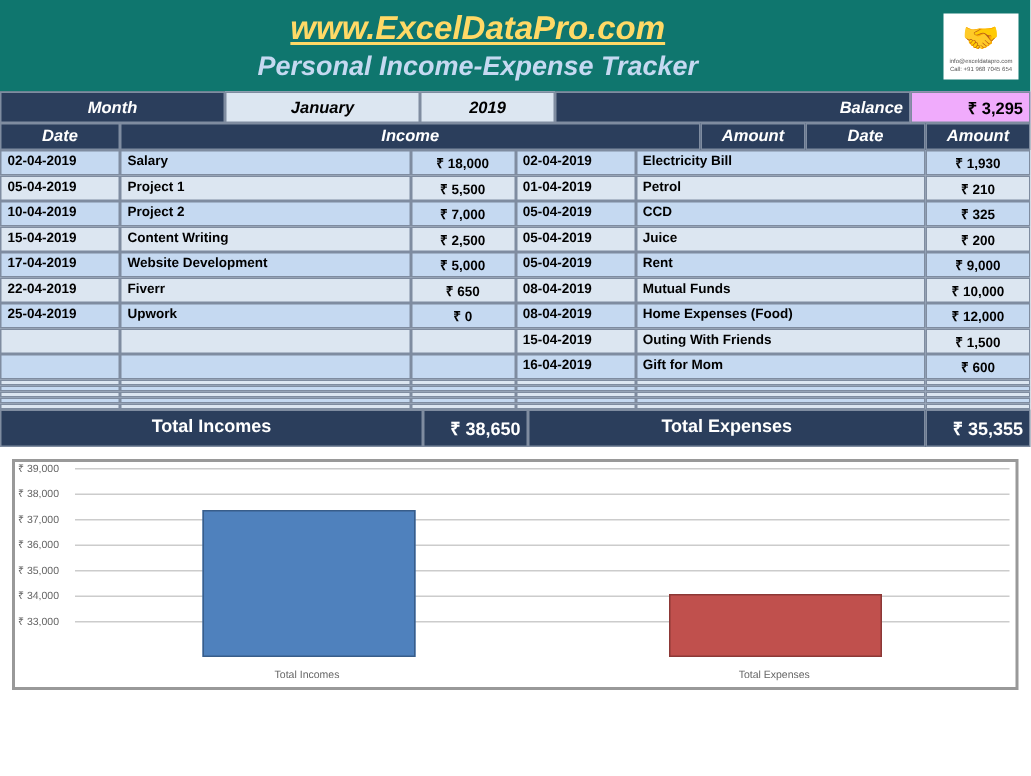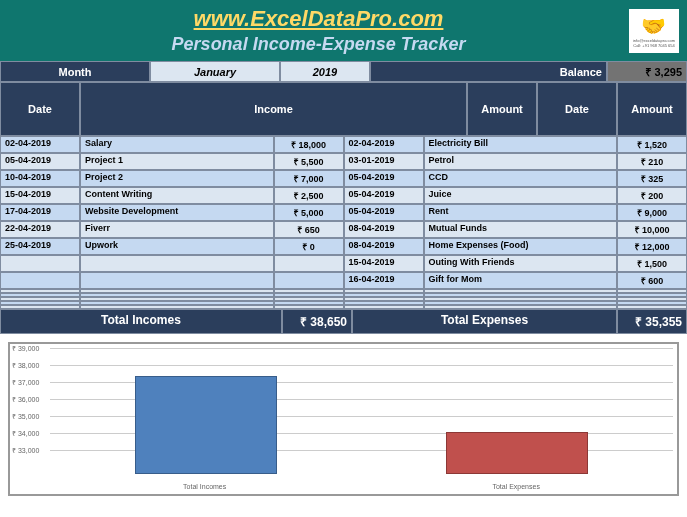--- a/index.html
+++ b/index.html
@@ -5,25 +5,25 @@
 body { margin: 0; font-family: Arial, sans-serif; font-size: 10px; background: #fff; width: 687px; }
 .header { background: #0f766e; color: #fff; padding: 6px 8px; display: flex; align-items: center; }
 .header-text { flex: 1; text-align: center; }
 .site-title { color: #ffd966; font-style: italic; font-weight: bold; font-size: 22px; text-decoration: underline; }
 .sub-title { color: #c5d9f1; font-style: italic; font-weight: bold; font-size: 18px; margin-top: 2px; }
 .logo { width: 50px; height: 44px; background: #fff; display: flex; flex-direction: column; align-items: center; justify-content: center; font-size: 5px; color: #333; }
 .logo-icon { font-size: 20px; }
 .logo-mail { font-size: 4px; color: #555; }
 .info-row { display: flex; background: #2b3e5c; color: #fff; font-weight: bold; font-size: 11px; }
 .info-cell { border: 1px solid #7f8ca0; padding: 2px 4px; display: flex; align-items: center; justify-content: center; }
-.info-label { }
+.info-label { font-style: italic; }
 .info-val { background: #dce6f1; color: #000; font-style: italic; }
-.balance-amt { background: #737373; color: #000; }
+.balance-amt { background: #f0abfc; color: #000; }
 .th-row { display: flex; background: #2b3e5c; color: #fff; font-weight: bold; font-size: 11px; }
-.th { border: 1px solid #7f8ca0; padding: 20px 4px; text-align: center; }
+.th { border: 1px solid #7f8ca0; padding: 2px 4px; text-align: center; font-style: italic; }
 .tr { display: flex; background: #dce6f1; }
 .tr:nth-child(odd) { background: #c5d9f1; }
 .td { border: 1px solid #7f8ca0; padding: 1px 4px; font-weight: bold; font-size: 9px; }
 .td-amt { text-align: center; }
 .total-row { display: flex; background: #2b3e5c; color: #fff; font-weight: bold; font-size: 12px; }
 .total-cell { border: 1px solid #7f8ca0; padding: 3px 4px; }
 .chart-box { border: 2px solid #999; margin: 8px; height: 126px; position: relative; padding: 4px 4px 20px 40px; }
 .chart-grid { position: absolute; left: 40px; right: 4px; top: 4px; bottom: 20px; }
 .grid-line { position: absolute; left: 0; right: 0; border-top: 1px solid #ccc; }
 .y-label { position: absolute; left: 2px; font-size: 7px; color: #666; transform: translateY(-50%); }
@@ -64,27 +64,27 @@
   <div class="th" style="width:60px">Amount</div>
 </div>
 
 <div id="rows-container">
     <div class="tr">
       <div class="td" style="width:70px">02-04-2019</div>
       <div class="td" style="flex:1">Salary</div>
       <div class="td td-amt" style="width:60px">₹ 18,000</div>
       <div class="td" style="width:70px">02-04-2019</div>
       <div class="td" style="flex:1">Electricity Bill</div>
-      <div class="td td-amt" style="width:60px">₹ 1,520</div>
+      <div class="td td-amt" style="width:60px">₹ 1,930</div>
     </div>
     <div class="tr">
       <div class="td" style="width:70px">05-04-2019</div>
       <div class="td" style="flex:1">Project 1</div>
       <div class="td td-amt" style="width:60px">₹ 5,500</div>
-      <div class="td" style="width:70px">03-01-2019</div>
+      <div class="td" style="width:70px">01-04-2019</div>
       <div class="td" style="flex:1">Petrol</div>
       <div class="td td-amt" style="width:60px">₹ 210</div>
     </div>
     <div class="tr">
       <div class="td" style="width:70px">10-04-2019</div>
       <div class="td" style="flex:1">Project 2</div>
       <div class="td td-amt" style="width:60px">₹ 7,000</div>
       <div class="td" style="width:70px">05-04-2019</div>
       <div class="td" style="flex:1">CCD</div>
       <div class="td td-amt" style="width:60px">₹ 325</div>

